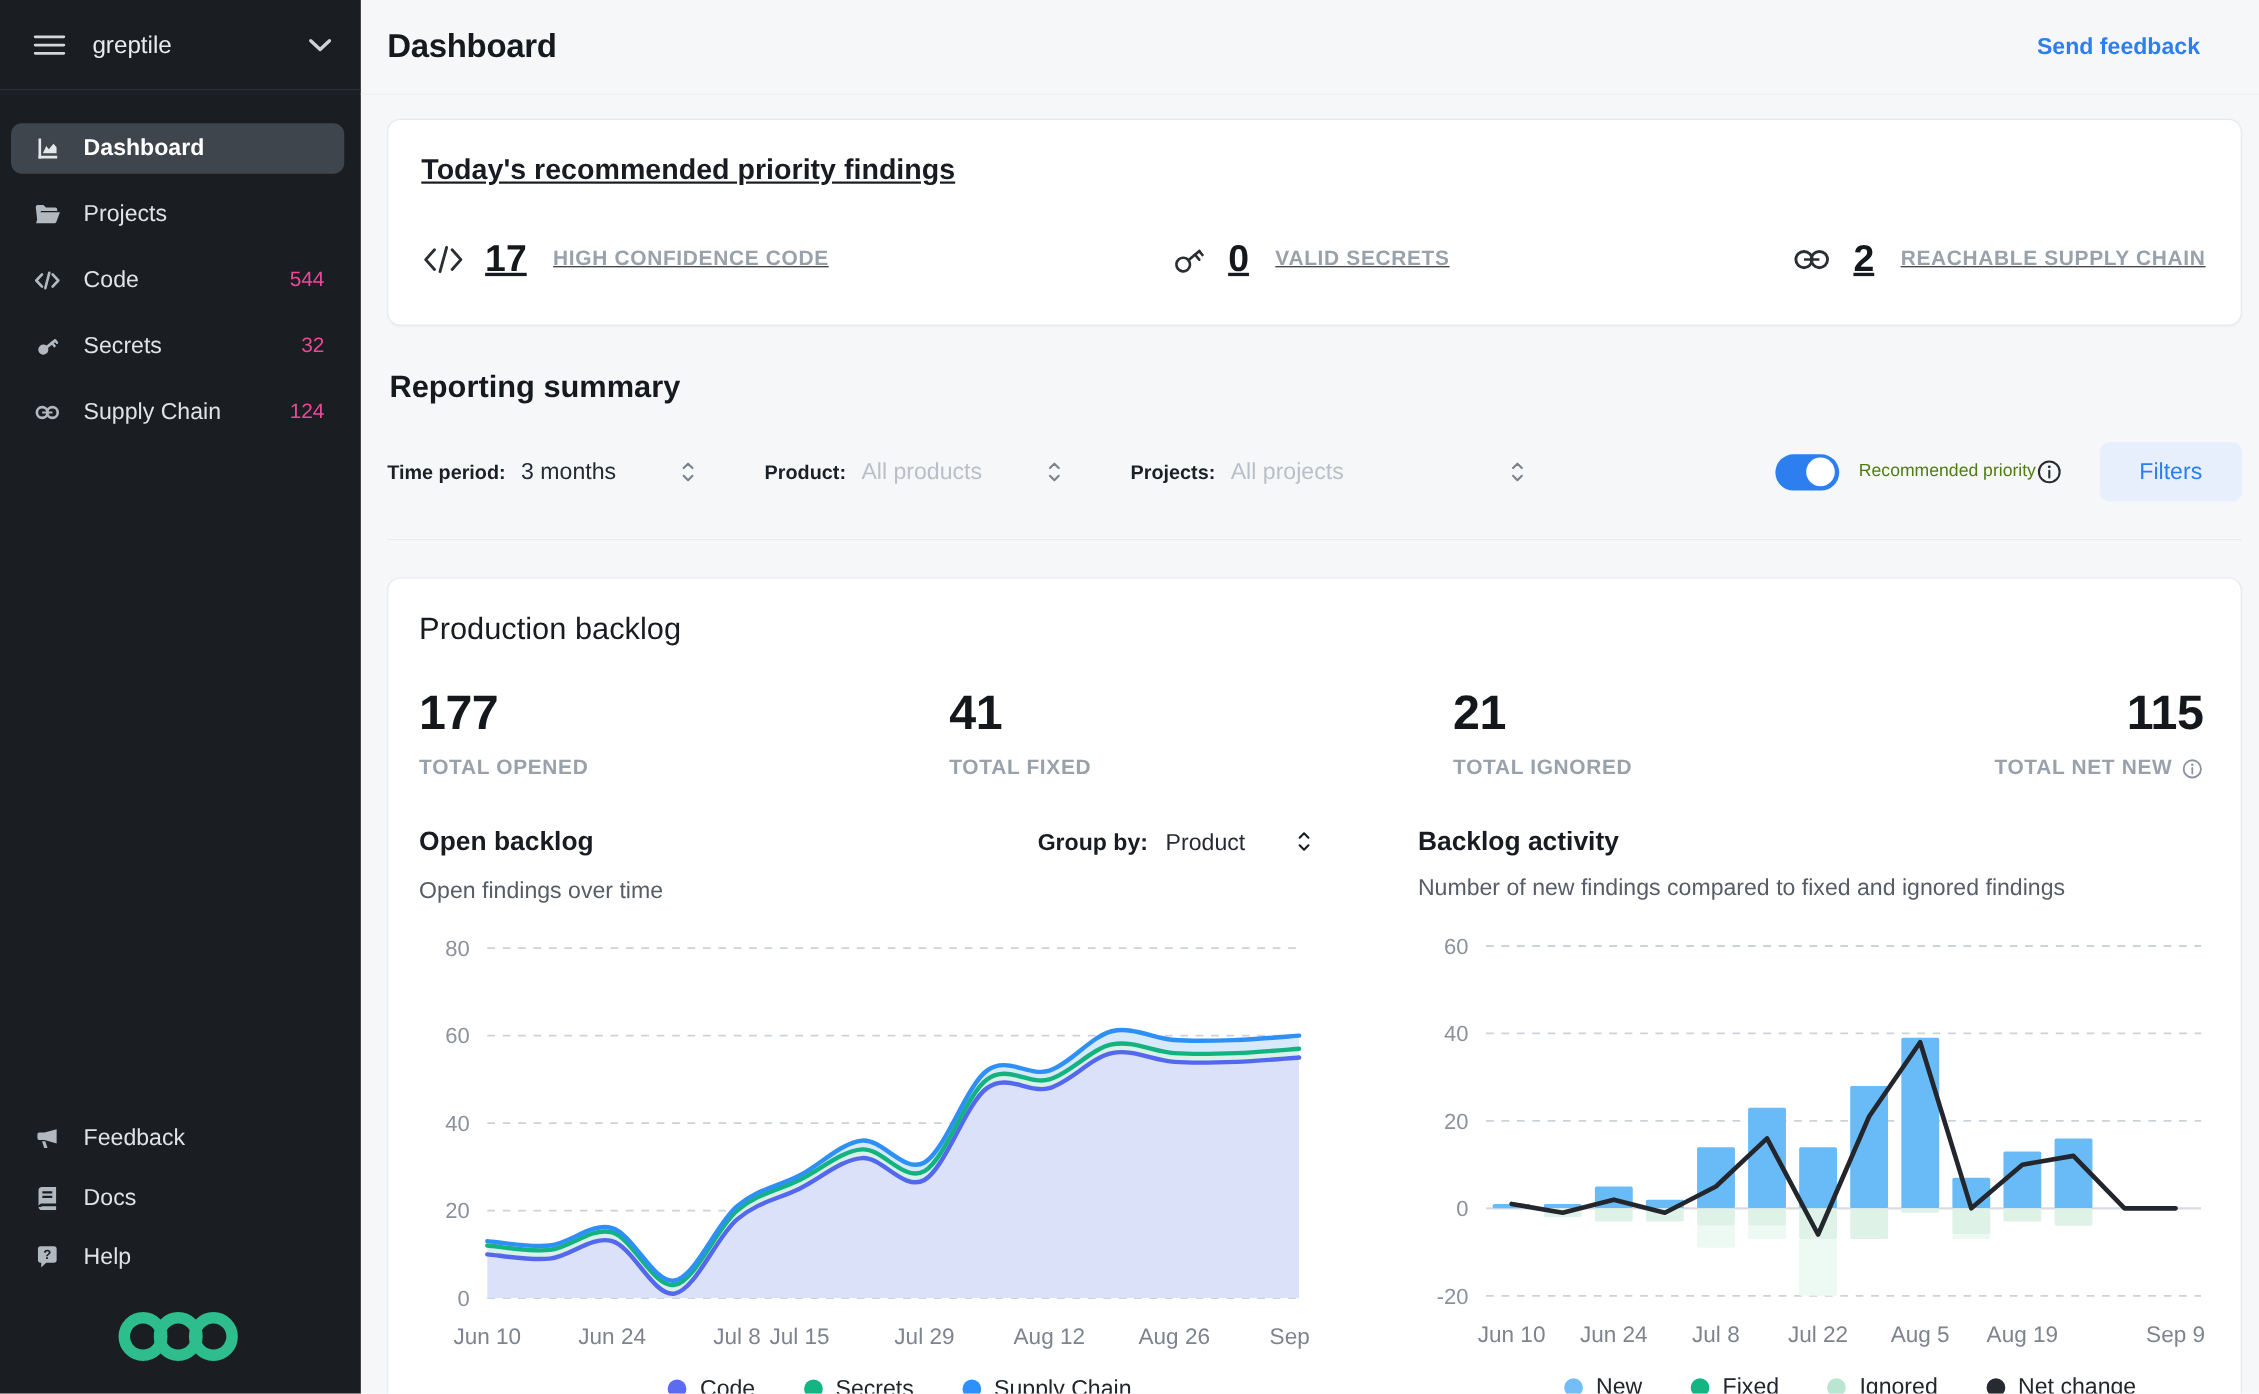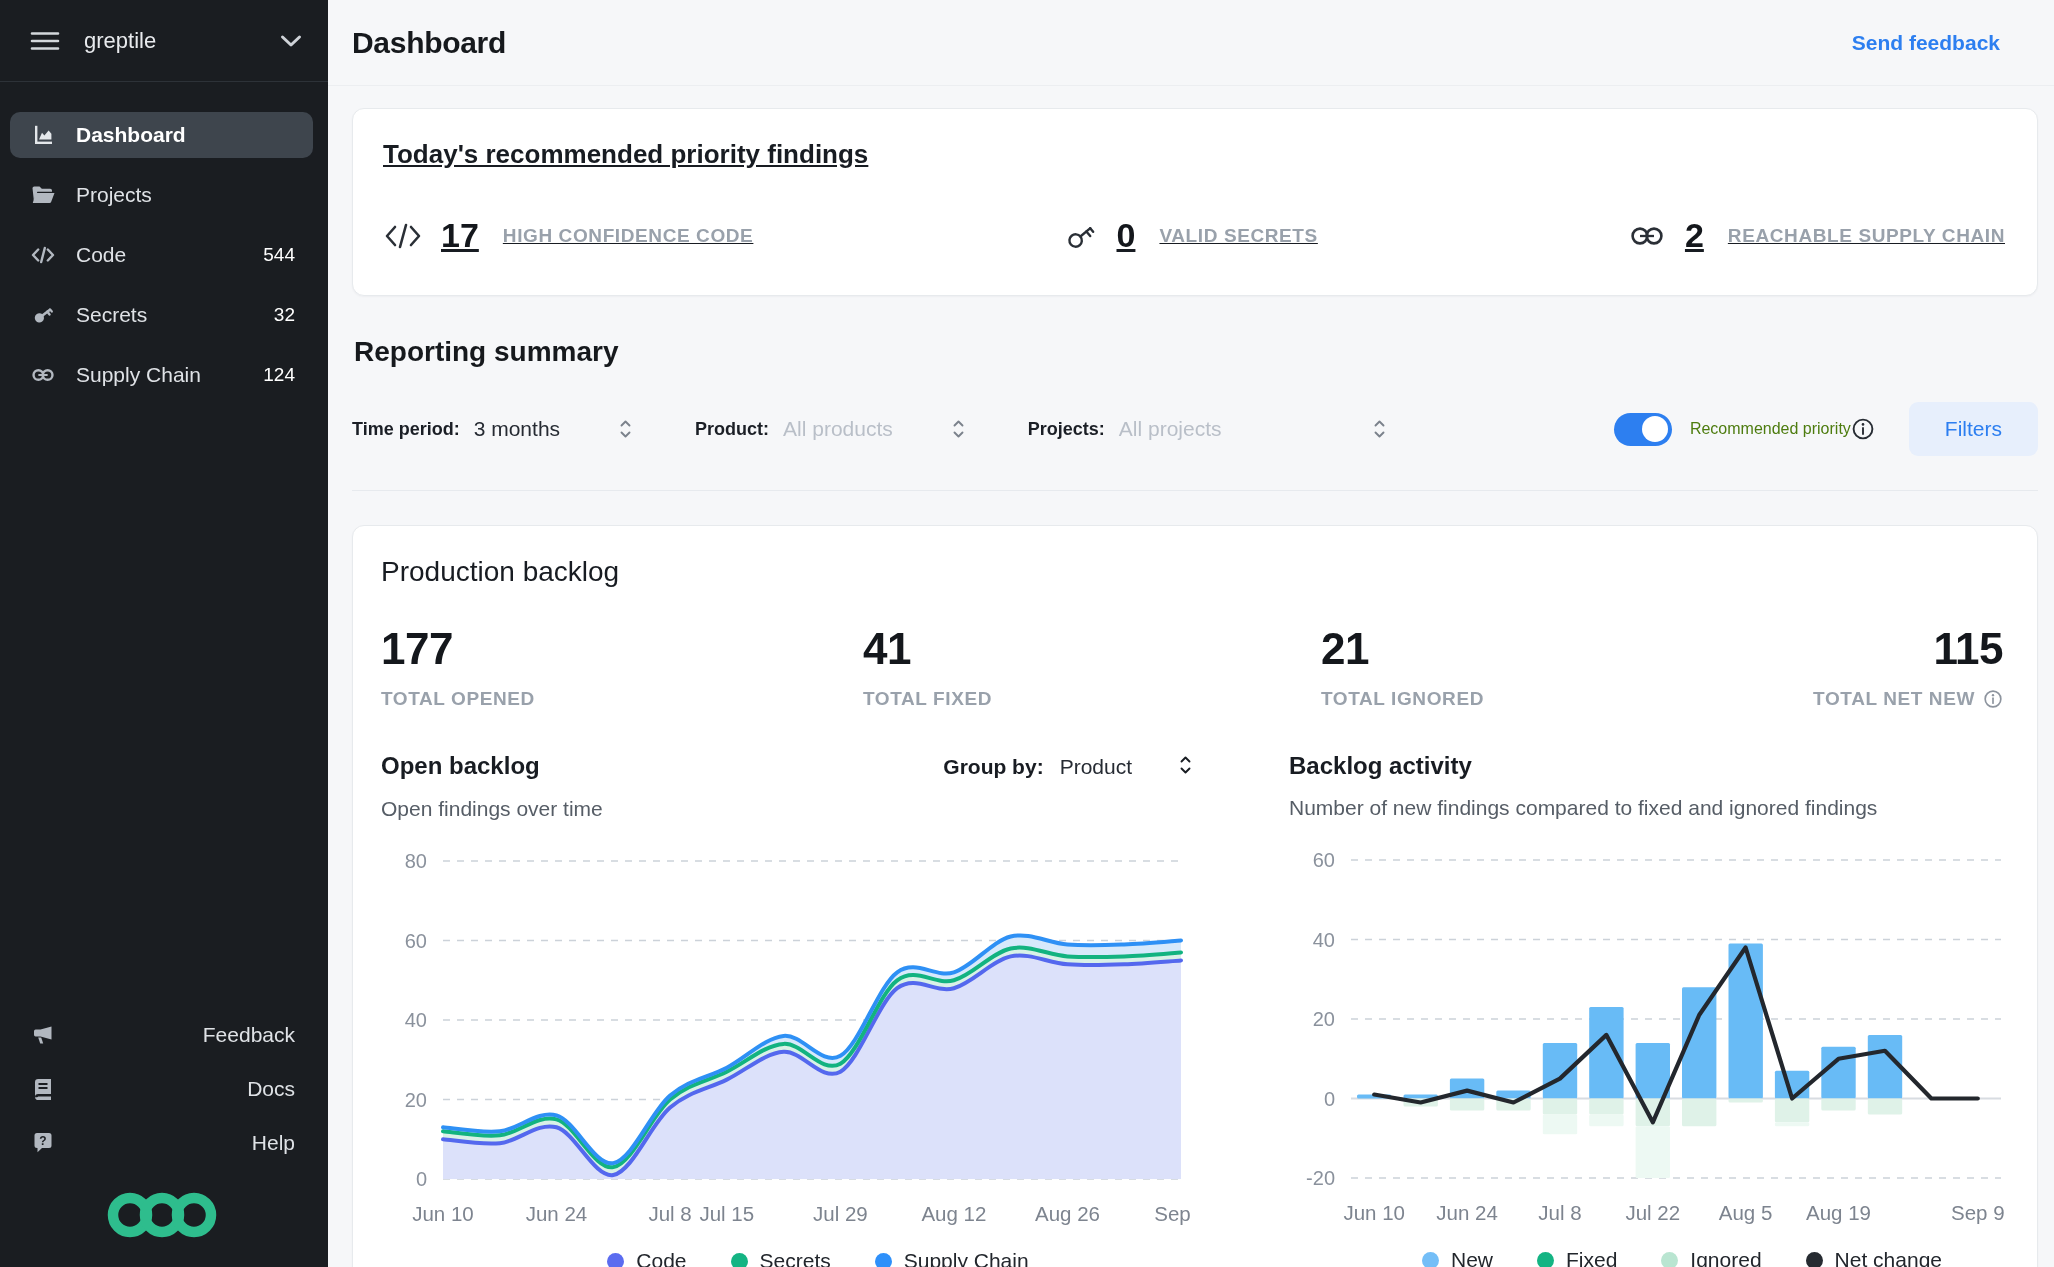--- a/index.html
+++ b/index.html
@@ -13,22 +13,22 @@
   .sb-head .burger { color:#d3d7db; margin-right:24px; display:flex; cursor:pointer; }
   .sb-org { font-size:22px; color:#e8eaed; flex:1; }
   .sb-head .chev { color:#cfd3d8; display:flex; }
   .sb-nav { padding:30px 15px 0 10px; flex:1; }
   .nav-item { display:flex; align-items:center; height:46px; margin-bottom:14px; border-radius:10px; padding:0 18px 0 20px; cursor:pointer; }
   .nav-item.active { background:#3e454d; }
   .nav-item.active .nav-label { color:#ffffff; font-weight:700; }
   .nav-ic { width:26px; display:flex; justify-content:center; color:#b2b8c0; margin-right:20px; }
   .nav-item.active .nav-ic { color:#e4e7ea; }
   .nav-label { font-size:21px; color:#dfe2e6; flex:1; }
-  .nav-count { font-size:19px; color:#ffffff; }
-  .sb-bottom { padding:0 15px 28px 10px;text-align:right; }
+  .nav-count { font-size:19px; color:#ec4899; }
+  .sb-bottom { padding:0 15px 28px 10px; }
   .sb-bottom .nav-item { margin-bottom:10px; height:44px; }
   .sb-logo { display:flex; justify-content:center; margin-top:26px; }
 
   
   .main { flex:1; display:flex; flex-direction:column; min-width:0; }
   .top-header { height:86px; display:flex; align-items:center; justify-content:space-between; padding:0 54px 0 24px; border-bottom:1px solid #eceef1; }
   .page-title { font-size:30px; font-weight:700; letter-spacing:-0.3px; color:#16191d; }
   .send-feedback { font-size:21px; font-weight:700; color:#2d7ff0; text-decoration:none; cursor:pointer; }
   .content { flex:1; padding:22px 16px 0 24px; overflow:hidden; }
 

